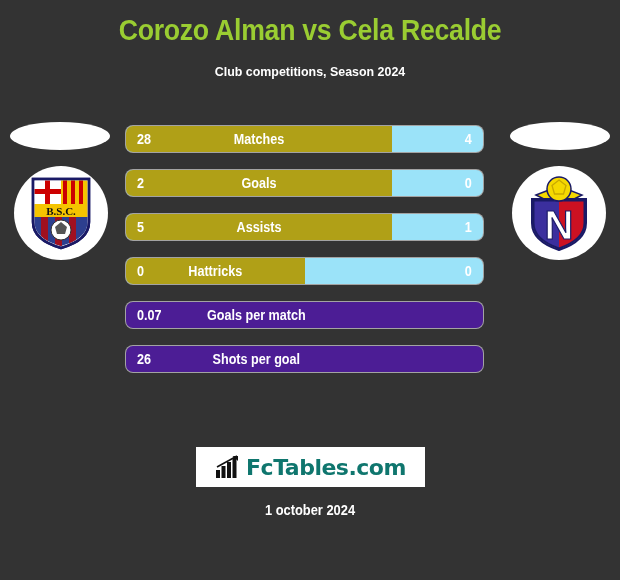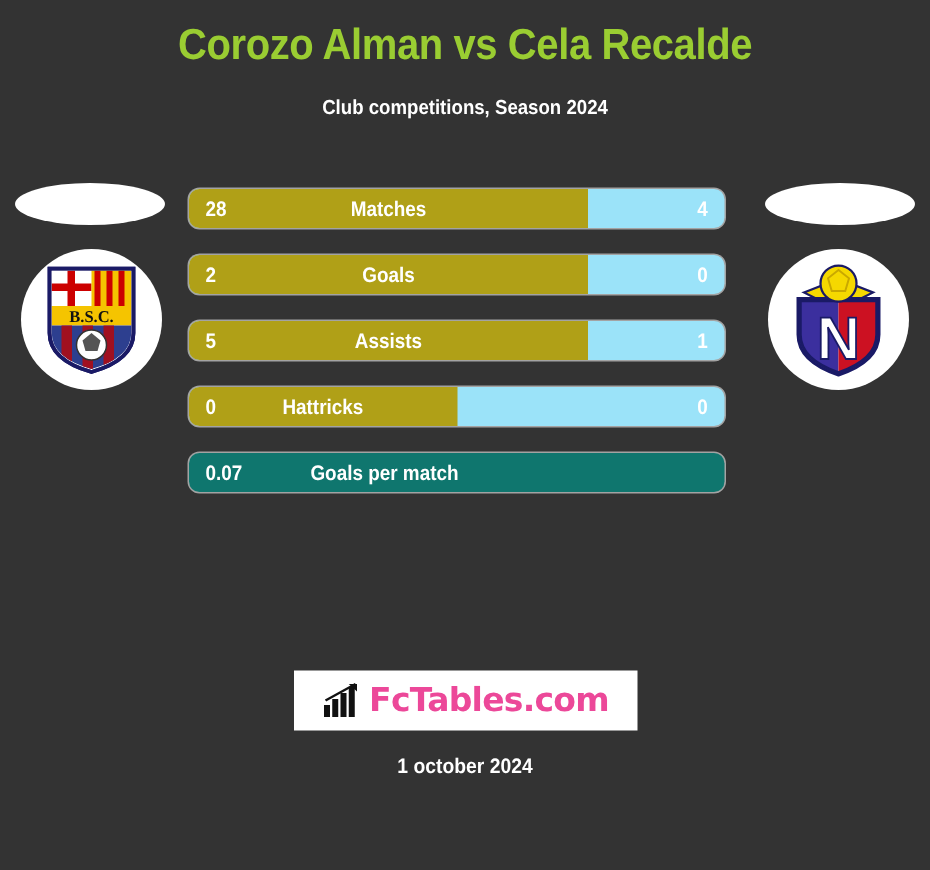--- a/index.html
+++ b/index.html
@@ -73,21 +73,21 @@
   }
   .bar-row {
     position: relative;
     height: 26px;
     margin-bottom: 18px;
     border-radius: 7px;
     overflow: hidden;
     background: #9BE3F9;
     box-shadow: 0 0 0 1px rgba(255,255,255,0.55);
   }
-  .bar-row.full { background: #0f766e; }
+  .bar-row.full { background: #4c1d95; }
   .bar-fill {
     position: absolute;
     left: 0; top: 0; bottom: 0;
     background: #B0A017;
   }
   .bar-home, .bar-away, .bar-label {
     position: absolute;
     top: 0;
     height: 26px;
     line-height: 26px;
@@ -113,21 +113,21 @@
     width: 229px;
     height: 40px;
     background: #ffffff;
     display: flex;
     align-items: center;
     justify-content: center;
     gap: 5px;
   }
   .fct-icon { display: block; }
   .fct-text {
-    color: #ec4899;
+    color: #0f766e;
     font-size: 22px;
     font-weight: bold;
     letter-spacing: -0.5px;
     font-family: "DejaVu Sans", sans-serif;
   }
 
   .date {
     position: absolute;
     top: 502px; left: 0; right: 0;
     text-align: center;
@@ -215,20 +215,24 @@
       <div class="bar-row">
         <div class="bar-fill" style="width: 50%;"></div>
         <span class="bar-home">0</span>
         <span class="bar-label" style="right: 50%;">Hattricks</span>
         <span class="bar-away">0</span>
       </div>
       <div class="bar-row full">
         <span class="bar-home">0.07</span>
         <span class="bar-label" style="left: 0px; right: 27%;">Goals per match</span>
       </div>
+      <div class="bar-row full">
+        <span class="bar-home">26</span>
+        <span class="bar-label" style="left: 0px; right: 27%;">Shots per goal</span>
+      </div>
     </div>
 
   <div class="fctables">
     <svg class="fct-icon" width="26" height="24" viewBox="0 0 26 24">
       <rect x="1" y="15" width="4" height="8" fill="#111111"></rect>
       <rect x="6.5" y="11" width="4" height="12" fill="#111111"></rect>
       <rect x="12" y="7" width="4" height="16" fill="#111111"></rect>
       <rect x="17.5" y="3" width="4" height="20" fill="#111111"></rect>
       <path d="M2 12 L22 1" stroke="#111111" stroke-width="1.6" fill="none"></path>
       <path d="M17.5 1 H23 V6 Z" fill="#111111"></path>

